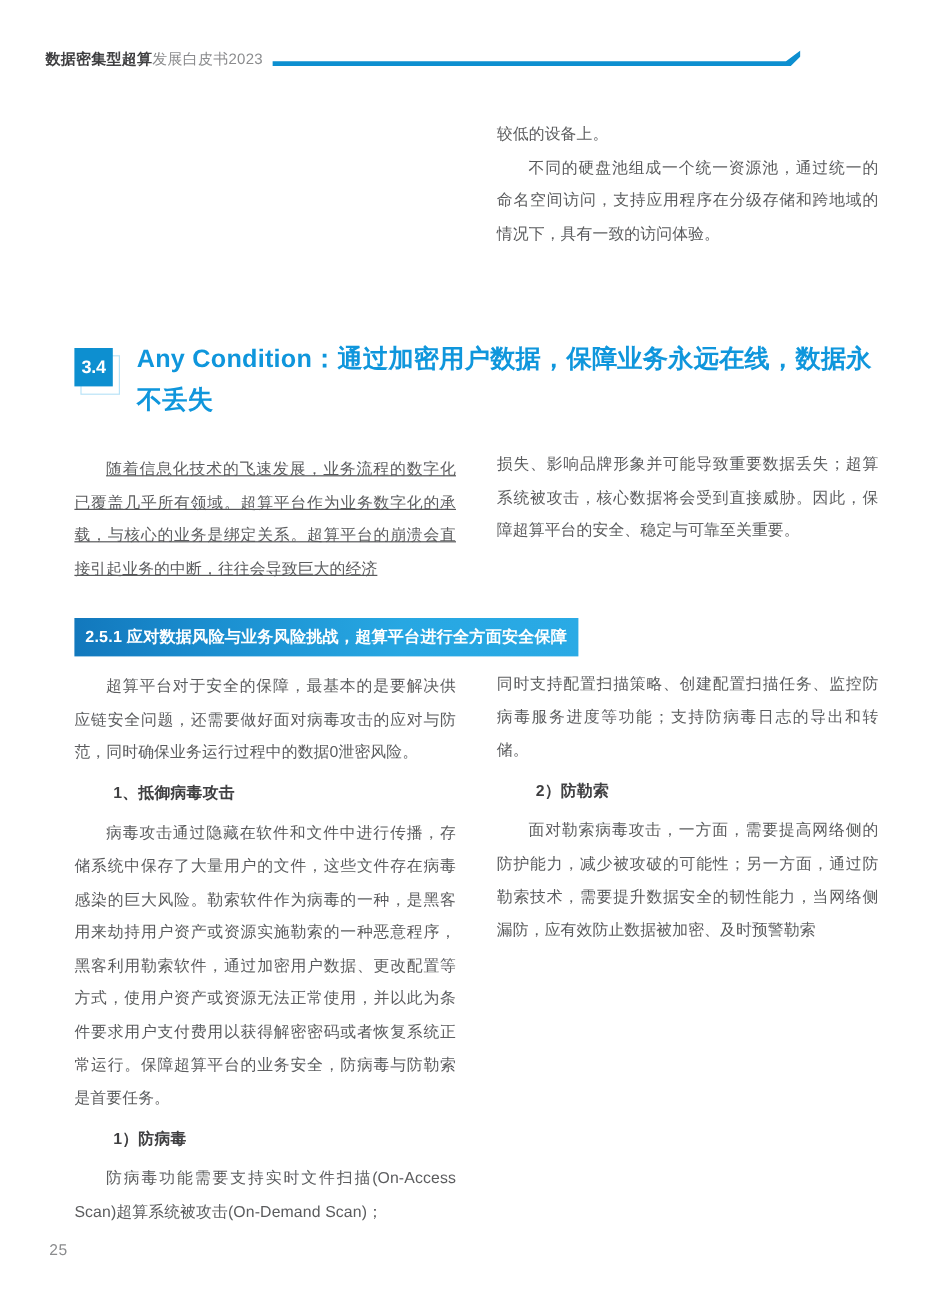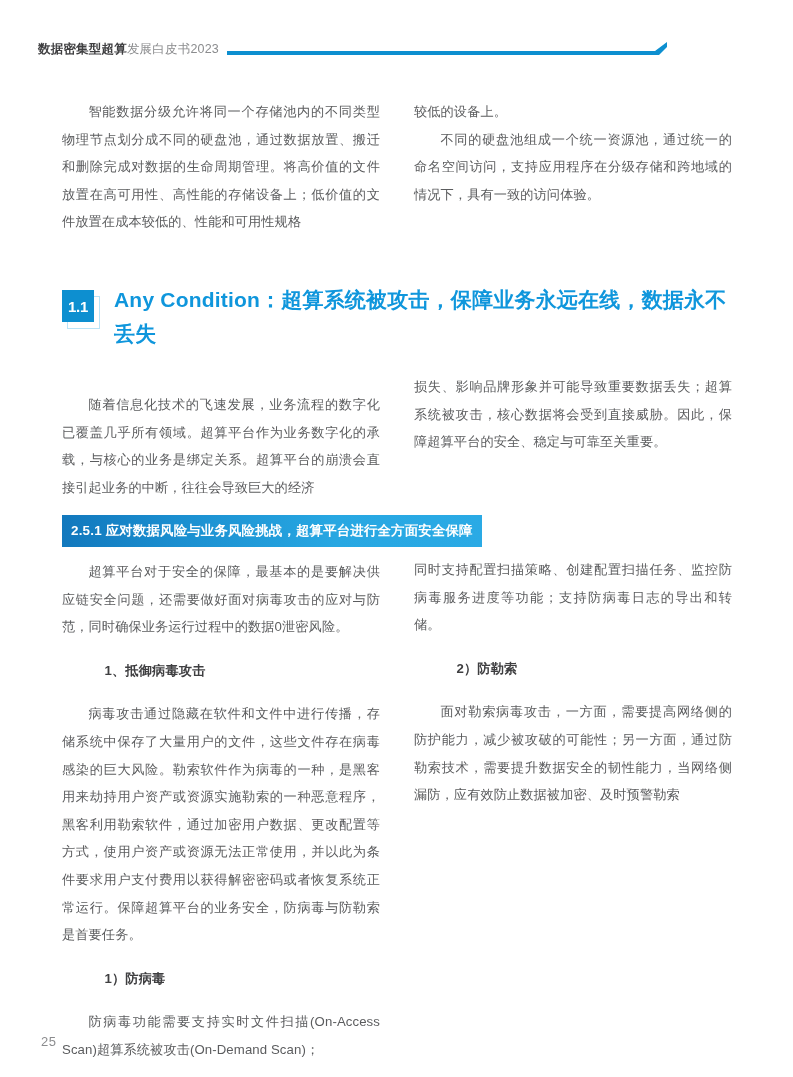--- a/index.html
+++ b/index.html
@@ -71,21 +71,21 @@
     margin: 0;
     font-size: 13.2px;
     line-height: 27.6px;
     color: #5b5c5e;
     text-align: justify;
     text-justify: inter-ideograph;
     letter-spacing: 0.1px;
   }
   p.body.indent { text-indent: 2em; }
   p.sub-head {
-    margin: 16px;
+    margin: 6px;
     font-size: 13.2px;
     line-height: 27.6px;
     font-weight: bold;
     color: #3f3f41;
     text-indent: 2em;
     letter-spacing: 0.2px;
   }
 
   
   .section-heading {
@@ -176,38 +176,35 @@
     <div class="rh-title">
       <span class="strong">数据密集型超算</span><span class="light">发展白皮书2023</span>
     </div>
     <div class="rh-rule">
       <svg width="440" height="26" viewBox="0 0 440 26" xmlns="http://www.w3.org/2000/svg" aria-hidden="true">
         <path d="M0 15 L428 15 L440 6 L440 11 L432 19 L0 19 Z" fill="#0d8fd0"></path>
       </svg>
     </div>
   </div>
 
-  <div class="col-left" style="top:98px;">
-    <p class="body indent">智能数据分级允许将同一个存储池内的不同类型物理节点划分成不同的硬盘池，通过数据放置、搬迁和删除完成对数据的生命周期管理。将高价值的文件放置在高可用性、高性能的存储设备上；低价值的文件放置在成本较低的、性能和可用性规格</p>
-  </div>
 
   <div class="col-right" style="top:98px;">
     <p class="body">较低的设备上。</p>
     <p class="body indent">不同的硬盘池组成一个统一资源池，通过统一的命名空间访问，支持应用程序在分级存储和跨地域的情况下，具有一致的访问体验。</p>
   </div>
 
   <div class="section-heading">
     <div class="sec-badge-wrap">
       <div class="sec-badge-shadow"></div>
-      <div class="sec-badge">1.1</div>
+      <div class="sec-badge">3.4</div>
     </div>
-    <div class="sec-title">Any Condition：超算系统被攻击，保障业务永远在线，数据永不丢失</div>
-  </div>
-
-  <div class="col-left" style="top:391px;">
+    <div class="sec-title">Any Condition：通过加密用户数据，保障业务永远在线，数据永不丢失</div>
+  </div>
+
+  <div class="col-left" style="top:377px;text-decoration:underline;">
     <p class="body indent">随着信息化技术的飞速发展，业务流程的数字化已覆盖几乎所有领域。超算平台作为业务数字化的承载，与核心的业务是绑定关系。超算平台的崩溃会直接引起业务的中断，往往会导致巨大的经济</p>
   </div>
 
   <div class="col-right" style="top:373px;">
     <p class="body">损失、影响品牌形象并可能导致重要数据丢失；超算系统被攻击，核心数据将会受到直接威胁。因此，保障超算平台的安全、稳定与可靠至关重要。</p>
   </div>
 
   <div class="subsection-bar">2.5.1 应对数据风险与业务风险挑战，超算平台进行全方面安全保障</div>
 
   <div class="col-left" style="top:558px;">

